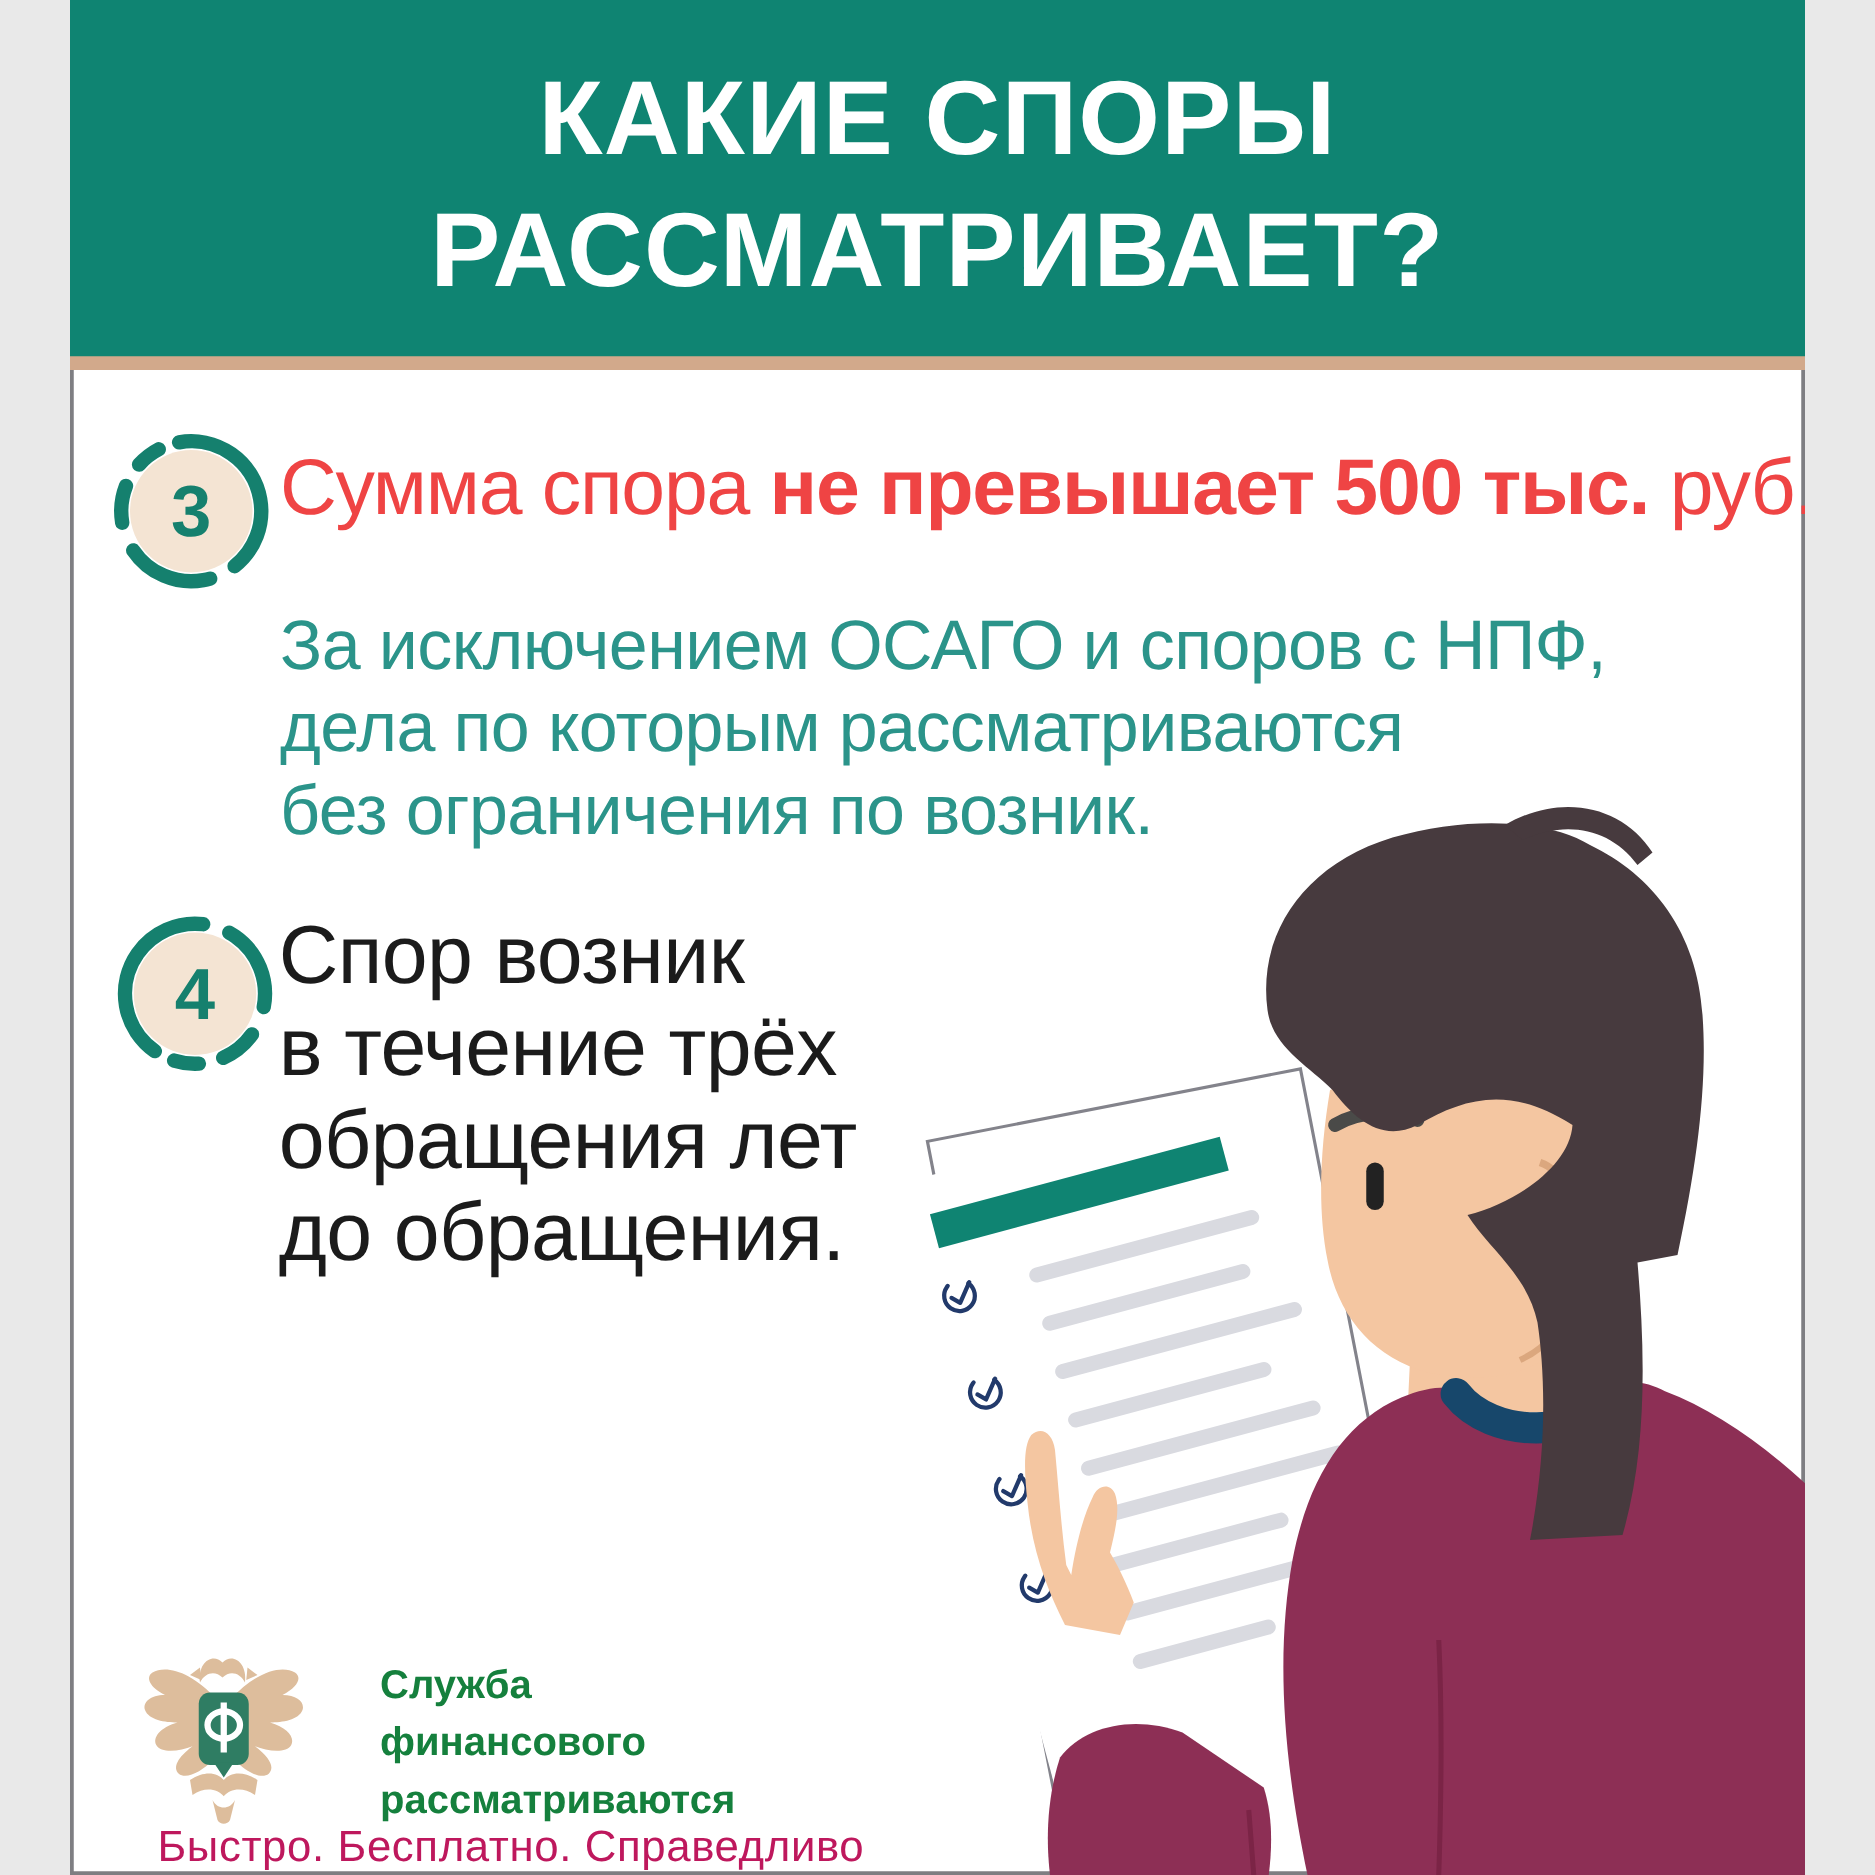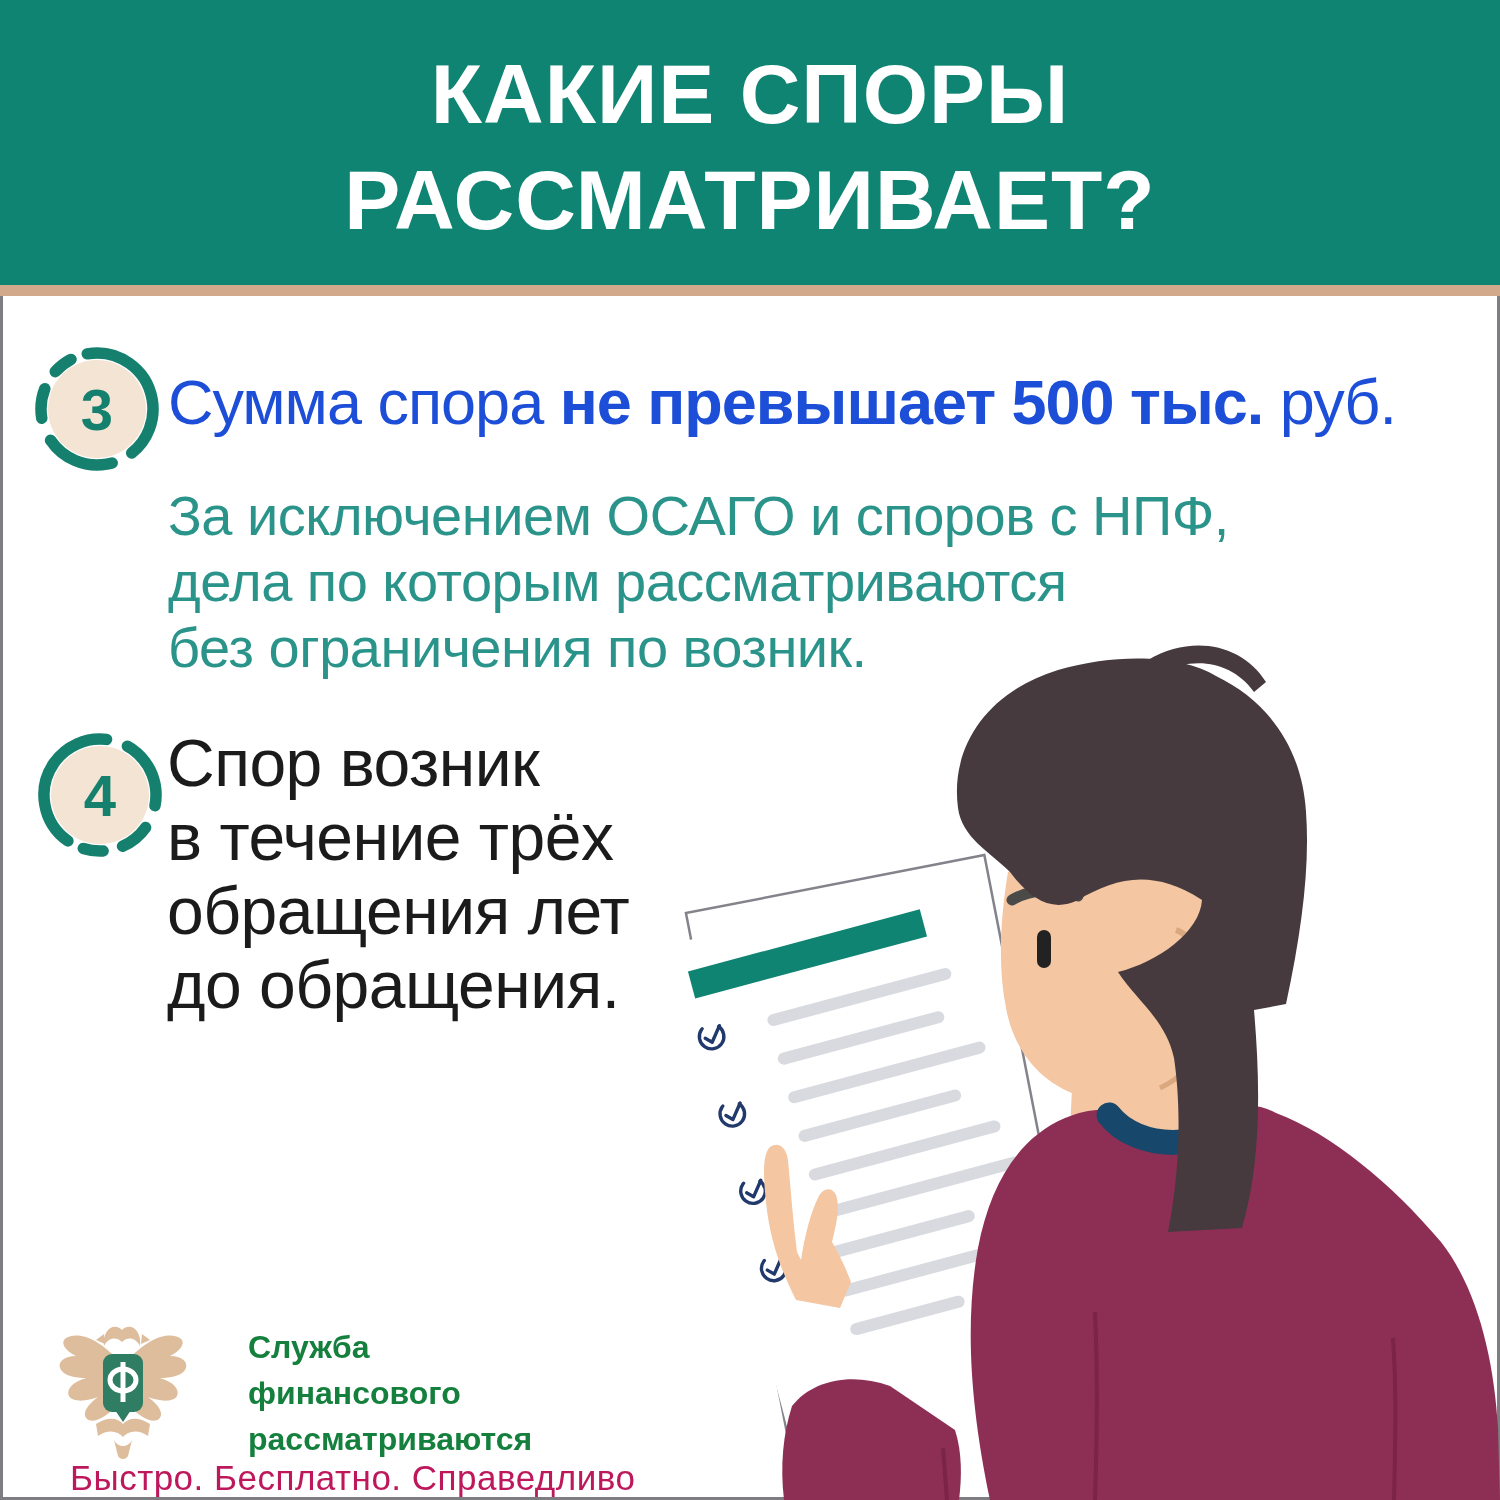--- a/index.html
+++ b/index.html
@@ -1,17 +1,17 @@
 <!DOCTYPE html>
 <html><head>
 <meta charset="utf-8">
 <style>
   html,body{margin:0;padding:0;background:#e9e9e9;}
   .canvas{
-    position:relative;width:1500px;height:1500px;margin:0 auto;
+    position:relative;width:1388px;height:1500px;margin:0 auto;
     background:#ffffff;overflow:hidden;
     font-family:"Liberation Sans", sans-serif;
   }
   .frame{position:absolute;inset:0;border:3px solid #7E7E82;z-index:0;}
 
   
   .header{
     position:absolute;top:0;left:0;right:0;height:285px;background:#0F8472;z-index:2;
     display:flex;flex-direction:column;justify-content:center;align-items:center;padding-top:4px;
   }
@@ -25,22 +25,22 @@
   .badge svg{display:block;}
   .badge .num{
     position:absolute;inset:0;display:flex;align-items:center;justify-content:center;
     font-size:58px;font-weight:700;color:#15806E;
   }
   #badge3{left:34px;top:346px;}
   #badge4{left:37px;top:732px;}
 
   
   .h3line{
-    position:absolute;left:168px;top:364px;z-index:3;white-space:nowrap;
-    font-size:63px;line-height:76px;color:#1d4ed8;letter-spacing:-1px;font-weight:400;
+    position:absolute;left:168px;top:352px;z-index:3;white-space:nowrap;
+    font-size:63px;line-height:76px;color:#ef4444;letter-spacing:-1px;font-weight:400;
   }
   .h3line .bold{font-weight:700;}
   .note{
     position:absolute;left:168px;top:448px;z-index:3;
     font-size:56px;line-height:66px;color:#2B948A;letter-spacing:-0.5px;white-space:nowrap;margin-top:35px;
   }
   
   .item4text{
     position:absolute;left:167px;top:726px;z-index:3;
     font-size:66px;line-height:74px;color:#1B1B1B;letter-spacing:-0.5px;white-space:nowrap;

